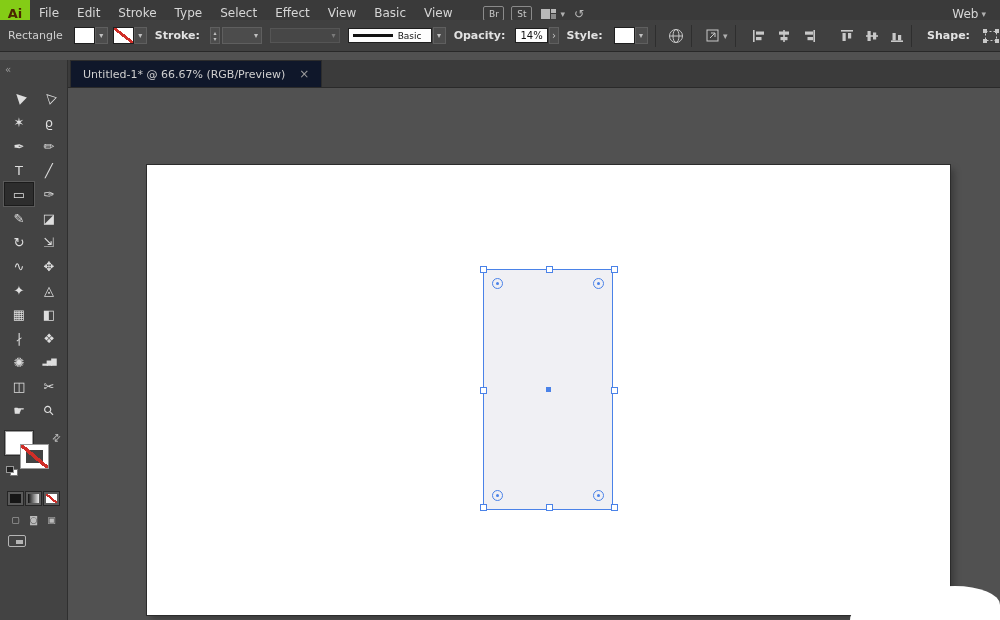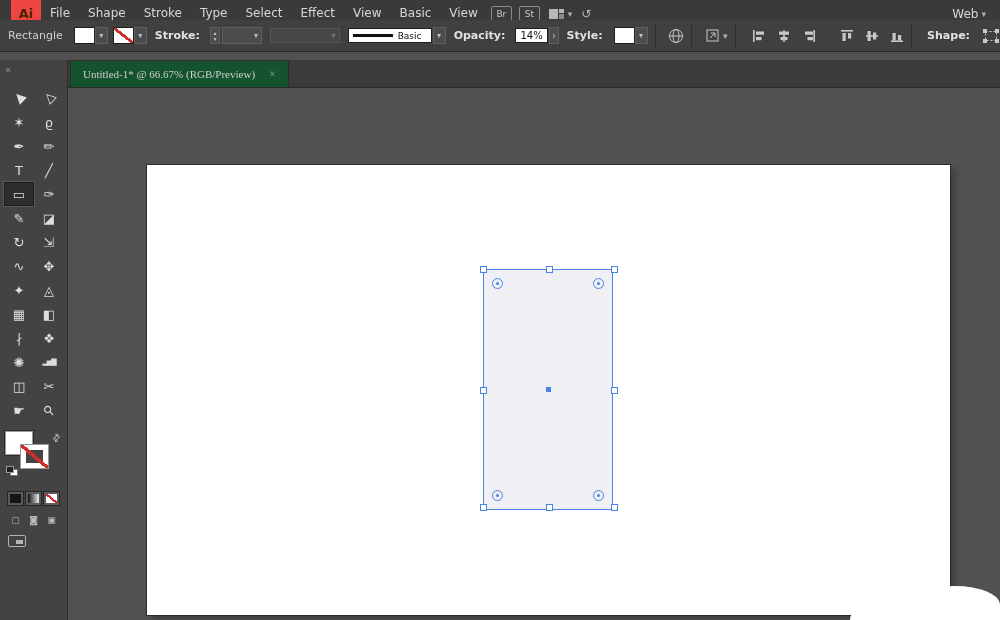--- a/index.html
+++ b/index.html
@@ -2,26 +2,26 @@
 <html><head>
 <meta charset="utf-8">
 <style>
   * { margin:0; padding:0; box-sizing:border-box; }
   html,body { width:1000px; height:620px; overflow:hidden; }
   body { font-family:"DejaVu Sans", sans-serif; background:#515151; position:relative; font-size:12px; }
 
   
   .menubar { position:absolute; left:0; top:0; width:1000px; height:28px; background:#3a3a3a;
              border-bottom:1px solid #262626; display:flex; align-items:center; }
-  .logo { width:30px; height:28px; background:#ef4444; color:#4a2500; font-weight:bold;
-          display:flex; align-items:center; justify-content:center; font-size:13px;margin-left:11px; }
+  .logo { width:30px; height:28px; background:#84cc16; color:#4a2500; font-weight:bold;
+          display:flex; align-items:center; justify-content:center; font-size:13px; }
   .menu-item { color:#d6d6d6; padding:0 9px; line-height:27px; cursor:default; }
   .mb-btn { width:21px; height:15px; border:1px solid #8a8a8a; border-radius:2px; color:#c8c8c8;
             font-size:9px; display:flex; align-items:center; justify-content:center; margin-left:7px; }
-  .mb-first { margin-left:4px; }
+  .mb-first { margin-left:22px; }
   .mb-ico { color:#b8b8b8; margin-left:9px; display:inline-flex; align-items:center; }
   .chev { color:#b0b0b0; font-size:9px; margin-left:3px; }
   .ws-right { margin-left:auto; margin-right:14px; display:flex; align-items:center; color:#d6d6d6; }
 
   
   .controlbar { position:absolute; left:0; top:20px; width:1000px; height:32px; background:#404040;
                 border-bottom:1px solid #292929; display:flex; align-items:center; }
   .cb-label { color:#cfcfcf; font-size:11px; margin:0 6px 0 8px; white-space:nowrap; }
   .cb-label.b { font-weight:bold; color:#e2e2e2; }
   .swatch-combo { display:flex; align-items:center; margin-left:6px; }
@@ -46,22 +46,22 @@
   .morebox { width:12px; height:17px; background:#4c4c4c; border:1px solid #5f5f5f; color:#c8c8c8;
              font-size:10px; display:flex; align-items:center; justify-content:center; margin-left:1px; }
   .vsep { width:1px; height:22px; background:#2e2e2e; margin:0 7px; }
   .cb-ico { display:inline-flex; align-items:center; justify-content:center; margin-left:6px; }
   .align-group { display:flex; align-items:center; gap:5px; margin-left:4px; }
   .align-gap { width:8px; }
 
   
   .tabbar { position:absolute; left:68px; top:60px; right:0; height:28px; background:#3b3b3b;
             border-bottom:1px solid #2a2a2a; display:flex; align-items:flex-end; }
-  .tab { height:27px; background:#14532d; border:1px solid #2c2c2c; border-bottom:none;
-         display:flex; align-items:center; padding:0 12px; color:#cfcfcf; font-size:11px; margin-left:2px;font-family:Liberation Serif, serif; }
+  .tab { height:27px; background:#0f172a; border:1px solid #2c2c2c; border-bottom:none;
+         display:flex; align-items:center; padding:0 12px; color:#cfcfcf; font-size:11px; margin-left:2px; }
   .tab-close { color:#9d9d9d; margin-left:14px; font-size:12px; }
 
   
   .toolbar { position:absolute; left:0; top:60px; width:68px; bottom:0; background:#434343;
              border-right:1px solid #2f2f2f; }
   .tb-head { height:26px; color:#9a9a9a; font-size:10px; padding:4px 0 0 5px; }
   .tools { display:flex; flex-wrap:wrap; width:60px; margin-left:4px; }
   .tool { width:30px; height:24px; display:flex; align-items:center; justify-content:center; }
   .tool.selected { background:#2d2d2d; box-shadow:inset 0 0 0 1px #1b1b1b, 0 0 0 1px #5a5a5a; }
   .tg { font-size:13px; color:#dedede; display:inline-block; line-height:1; }
@@ -103,21 +103,21 @@
   .center-dot { position:absolute; left:478px; top:299px; width:5px; height:5px; background:#4a82e8; }
   .torn { position:absolute; right:0; bottom:0; width:150px; height:34px; background:#fff;
           border-radius:70% 30% 0 0 / 100% 55% 0 0; }
 </style>
 </head>
 <body>
 
 <div class="menubar">
   <div class="logo">Ai</div>
   <div class="menu-item">File</div>
-  <div class="menu-item">Shape</div>
+  <div class="menu-item">Edit</div>
   <div class="menu-item">Stroke</div>
   <div class="menu-item">Type</div>
   <div class="menu-item">Select</div>
   <div class="menu-item">Effect</div>
   <div class="menu-item">View</div>
   <div class="menu-item">Basic</div>
   <div class="menu-item">View</div>
   <div class="mb-btn mb-first">Br</div>
   <div class="mb-btn">St</div>
   <span class="mb-ico">

